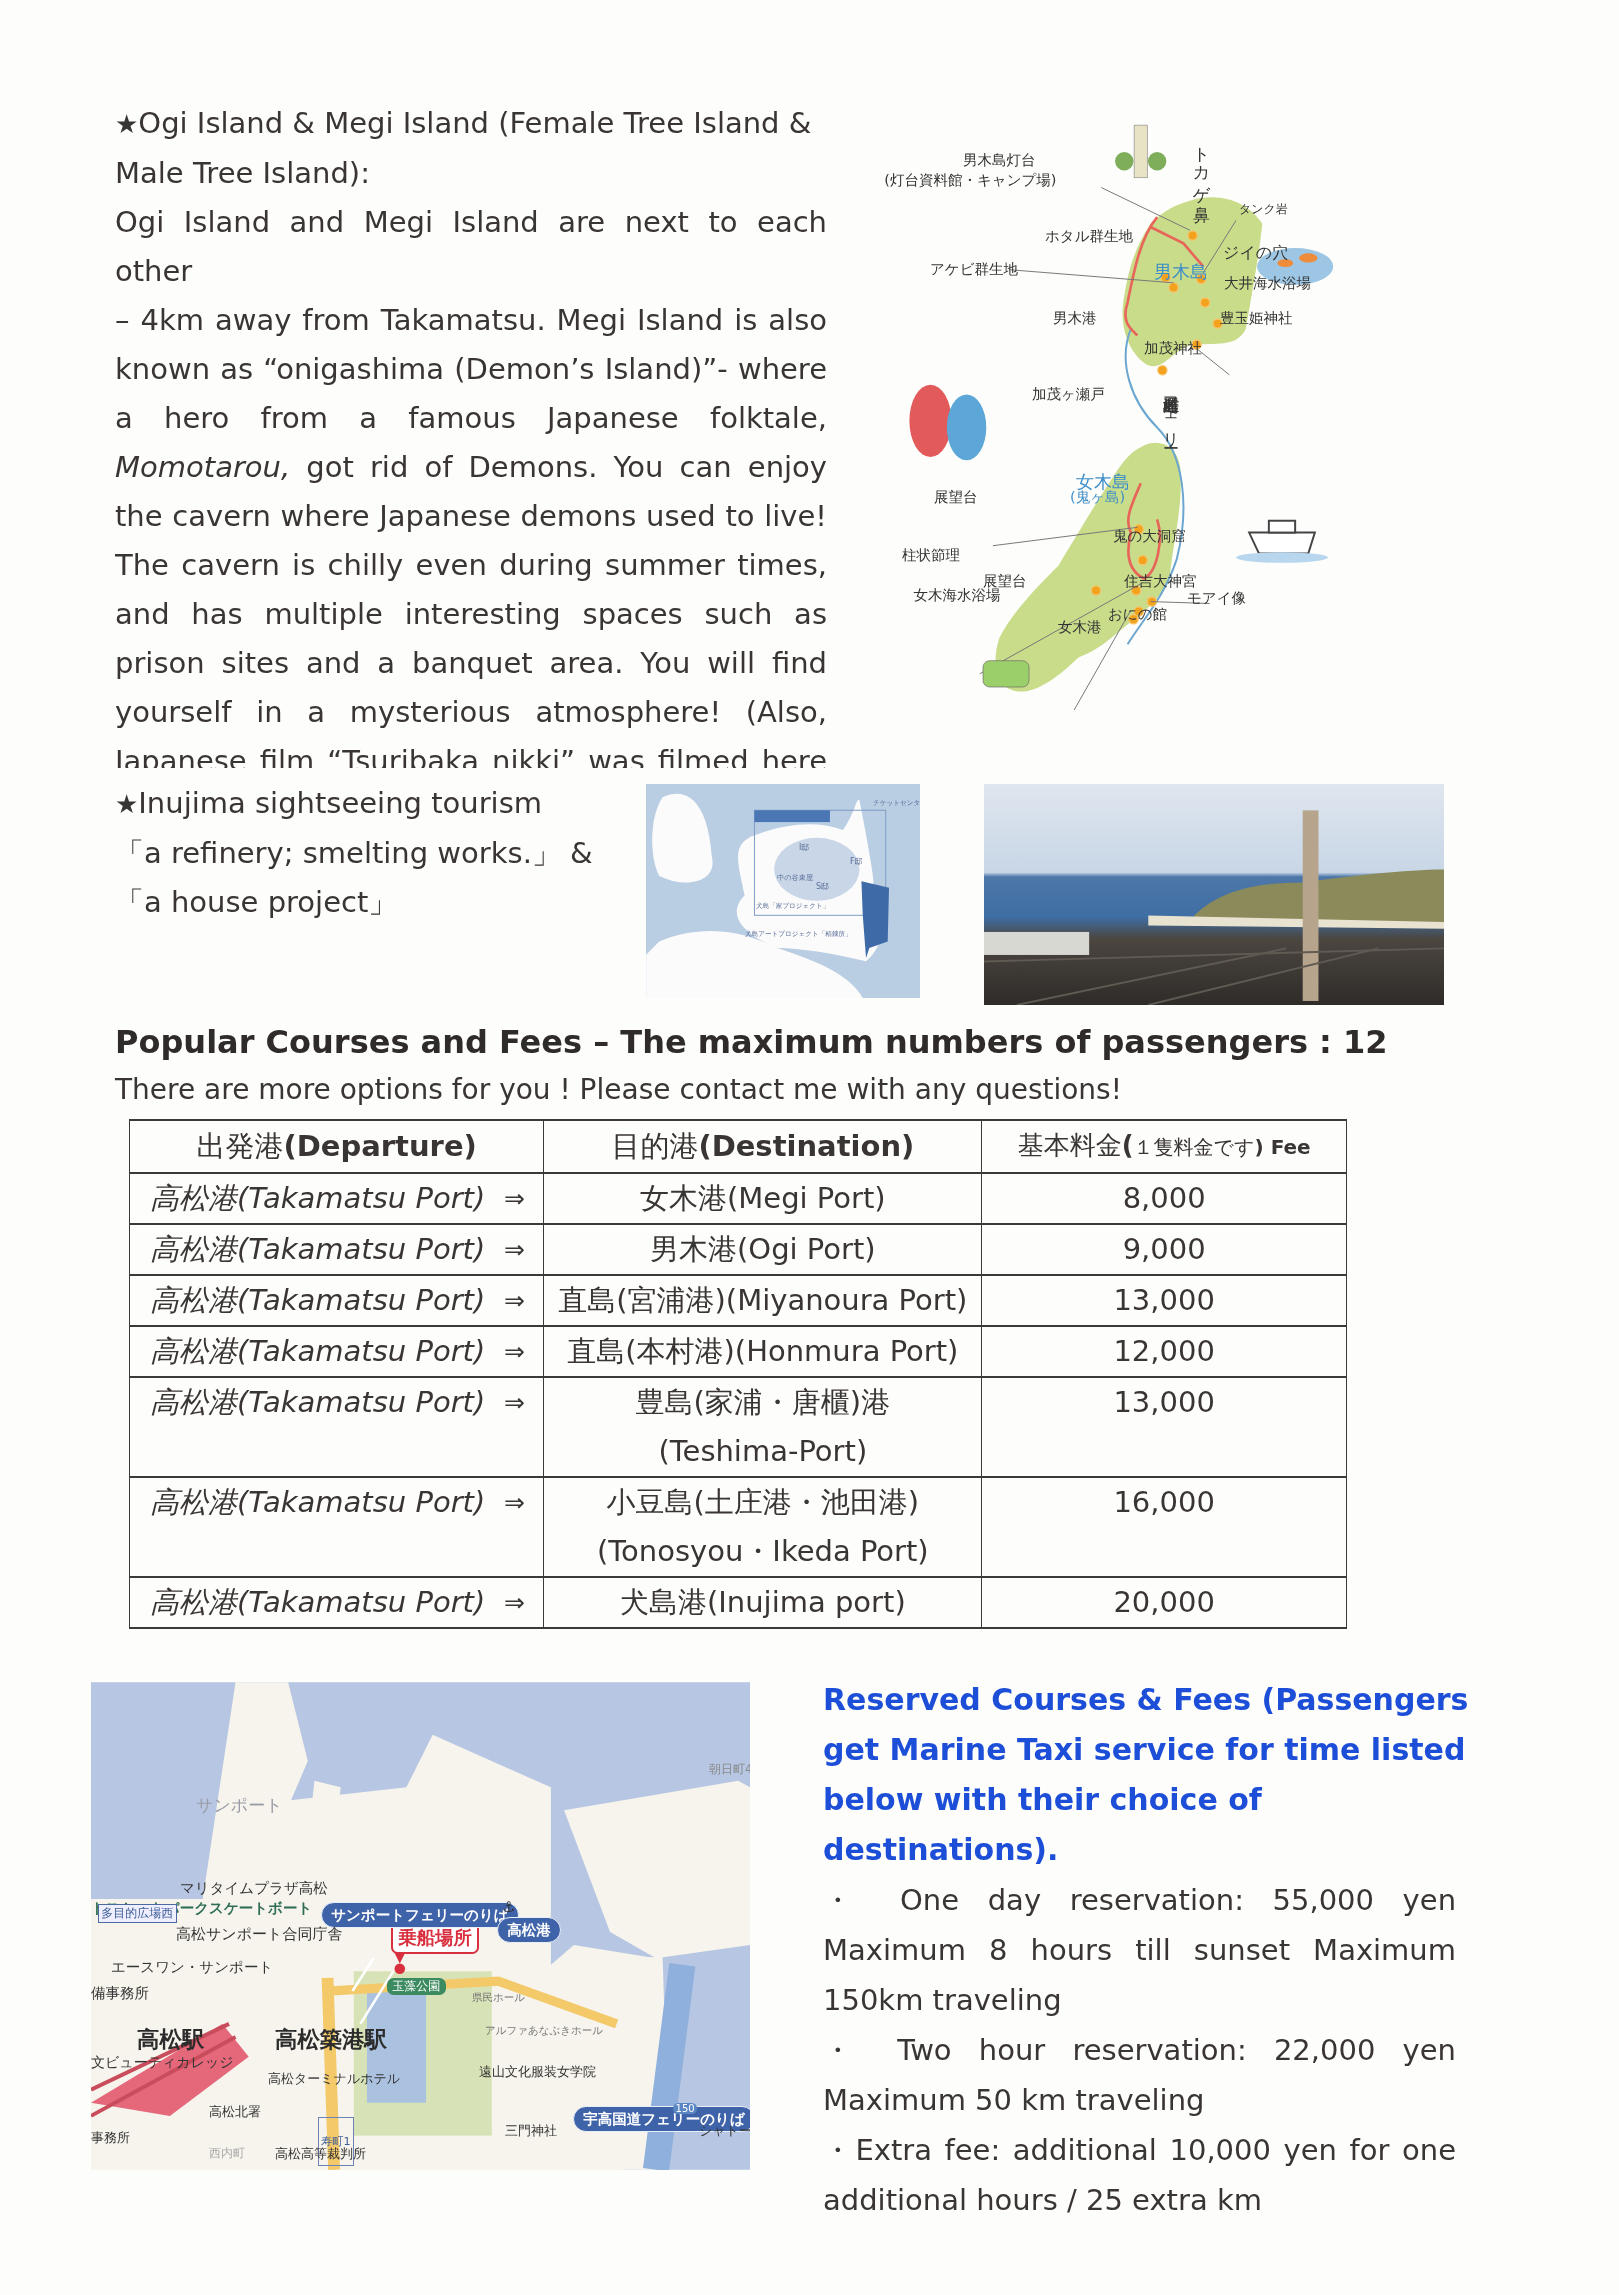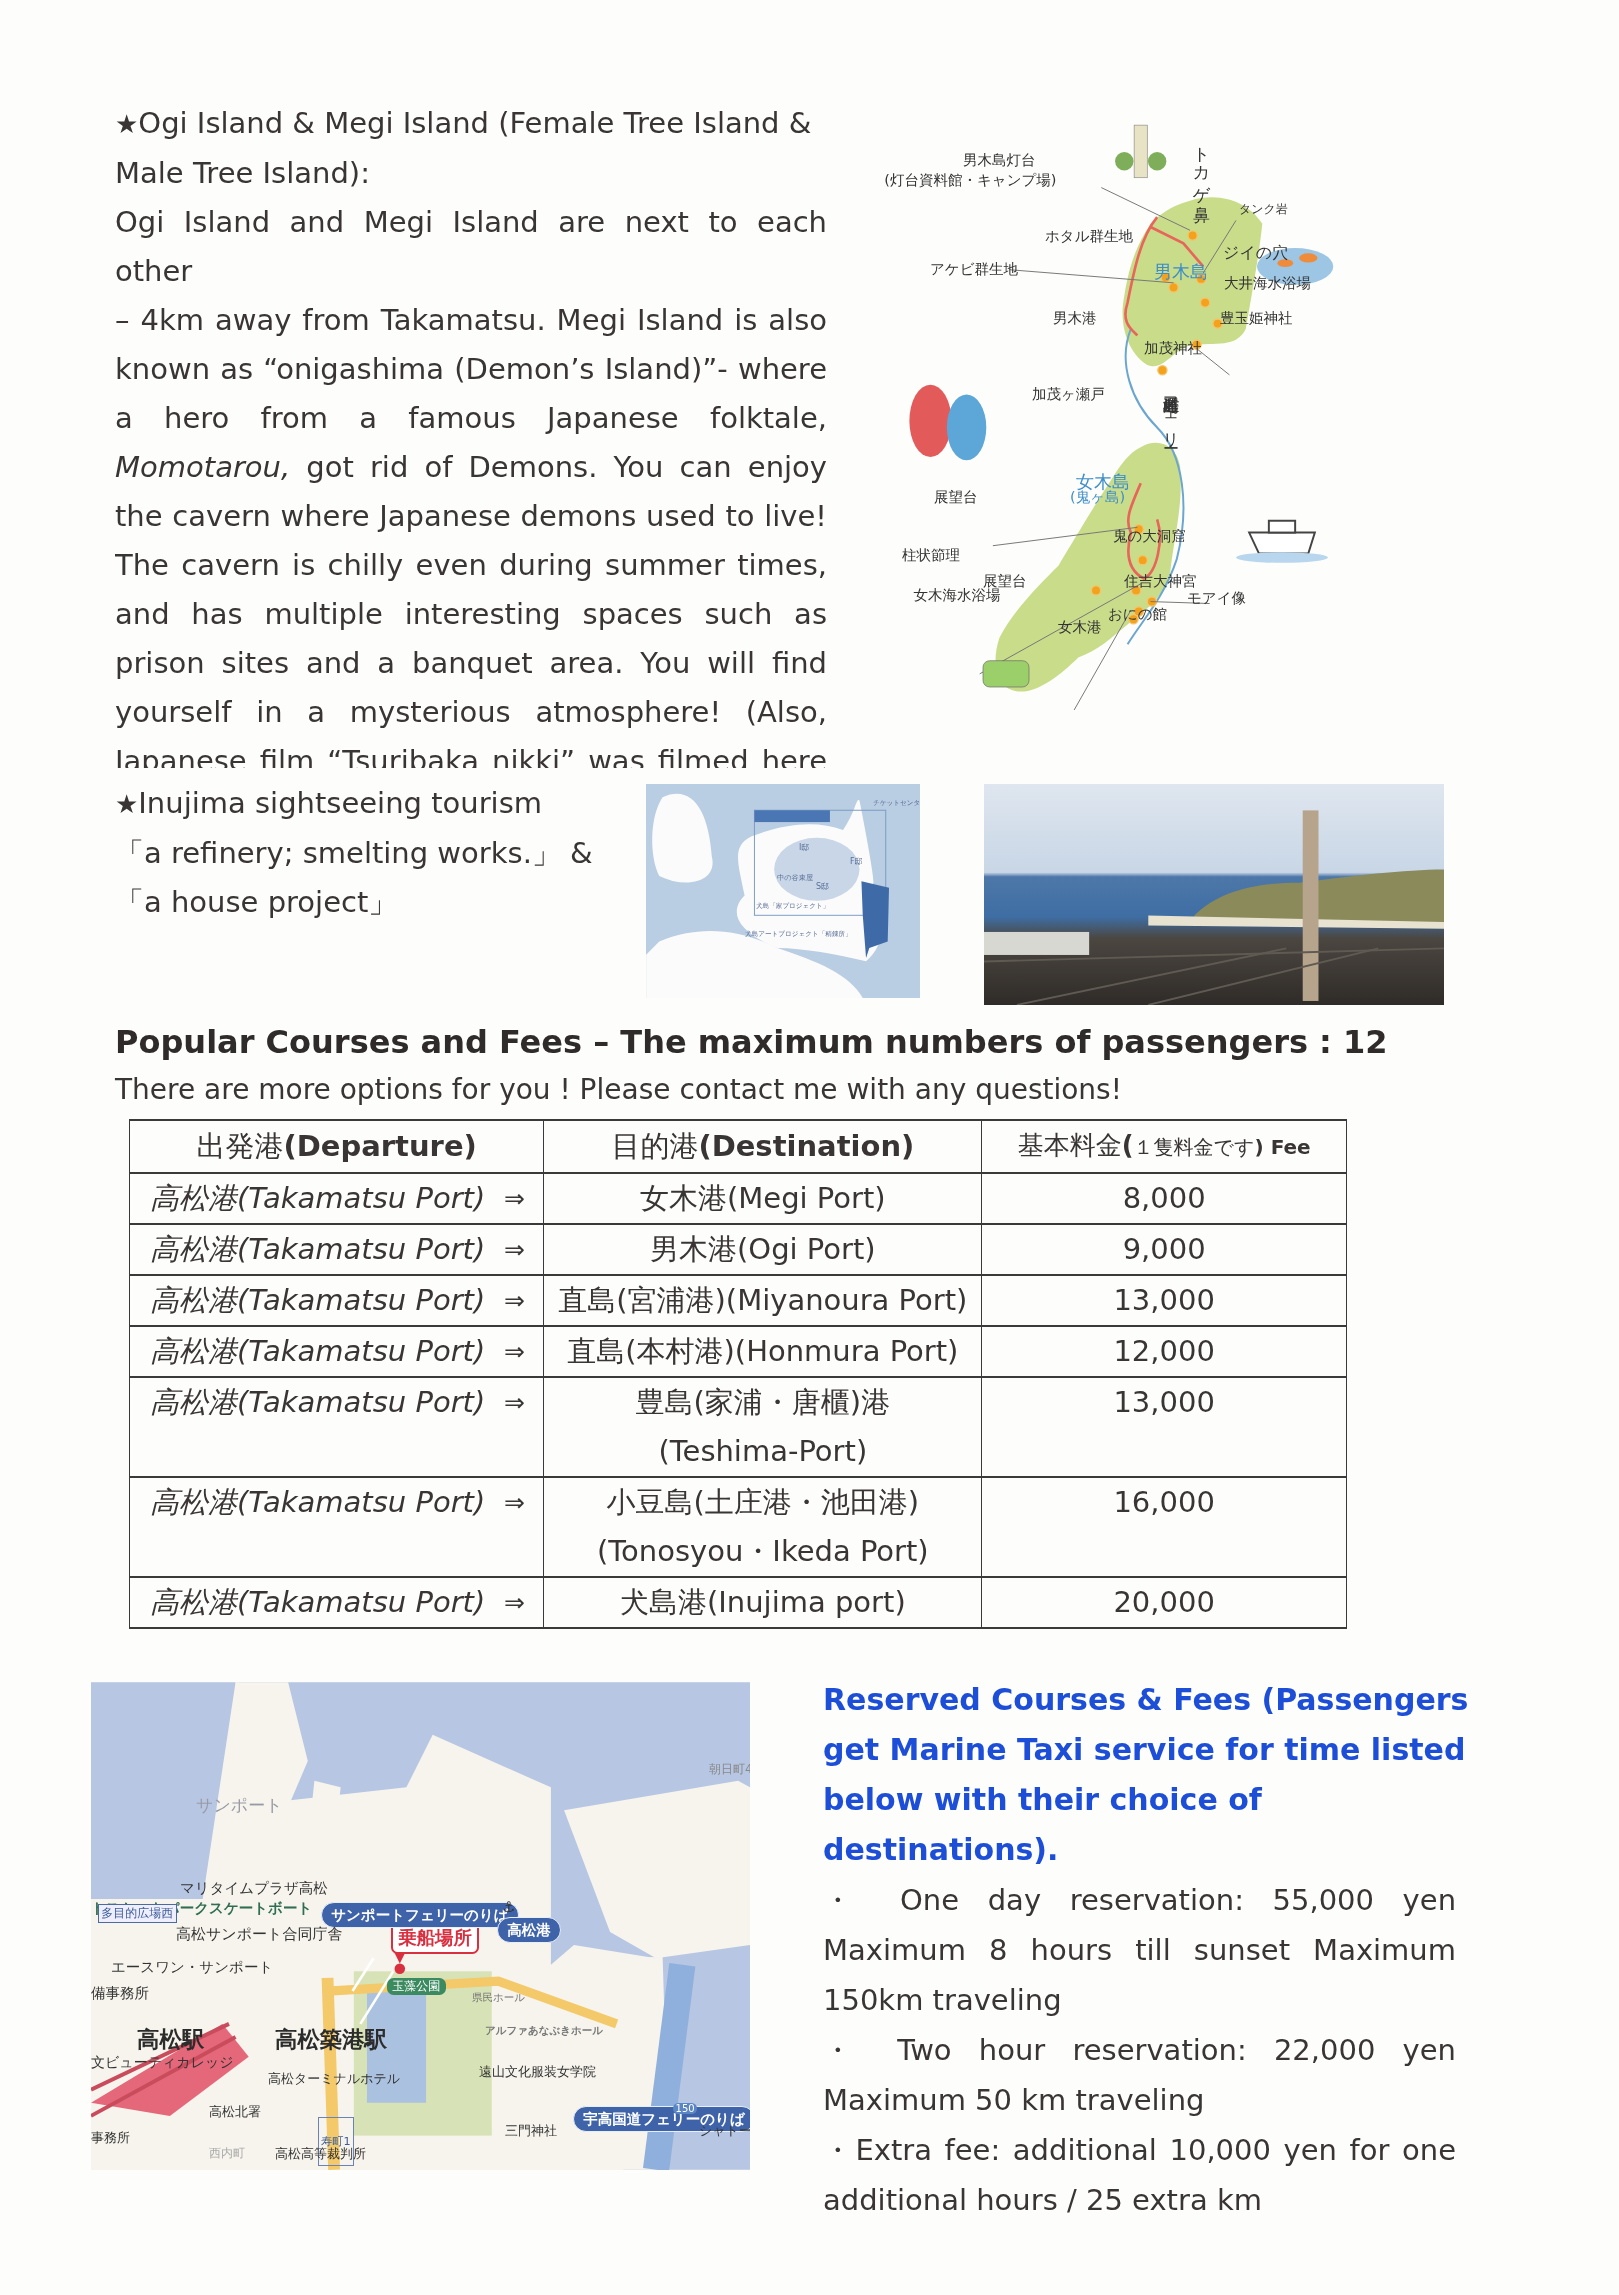--- a/index.html
+++ b/index.html
@@ -296,21 +296,21 @@
   <div class="plabel" style="left:6.6px;top:217px;font-size:12px;border:1.3px solid #4a6aa0;color:#3e5e97;padding:0 2.6px;background:#eef;top:222px;">多目的広場西</div>
   <div class="plabel" style="left:85px;top:243px;font-size:15px;">高松サンポート合同庁舎</div>
   <div class="plabel" style="left:20px;top:276px;">エースワン・サンポート</div>
   <div class="plabel" style="left:0px;top:302px;font-size:14.5px;">備事務所</div>
   <div class="plabel lg" style="left:46px;top:342px;">高松駅</div>
   <div class="plabel lg" style="left:184px;top:342px;">高松築港駅</div>
   <div class="plabel" style="left:0px;top:372px;font-size:14px;">文ビューティカレッジ</div>
   <div class="plabel" style="left:177px;top:388px;font-size:13px;">高松ターミナルホテル</div>
   <div class="plabel" style="left:296px;top:296px;font-size:12px;background:#3c8a60;color:#fff;border-radius:6.6px;padding:0 5.3px;">玉藻公園</div>
   <div class="plabel" style="left:381px;top:309px;font-size:10.5px;color:#777;">県民ホール</div>
-  <div class="plabel" style="left:394px;top:342px;font-size:10.5px;color:#777;font-weight:bold;">アルファあなぶきホール</div>
+  <div class="plabel" style="left:394px;top:342px;font-size:10.5px;color:#777;">アルファあなぶきホール</div>
   <div class="plabel" style="left:388px;top:381px;font-size:13px;">遠山文化服装女学院</div>
   <div class="plabel" style="left:118px;top:421px;font-size:13px;">高松北署</div>
   <div class="plabel" style="left:227px;top:435px;font-size:11.2px;border:1.3px solid #6a84b8;color:#3e5e97;padding:16px 2px;">寿町1</div>
   <div class="plabel" style="left:414px;top:440px;font-size:13px;">三門神社</div>
   <div class="plabel" style="left:0px;top:447px;font-size:13px;">事務所</div>
   <div class="plabel" style="left:118px;top:463px;font-size:12px;color:#aaa;">西内町</div>
   <div class="plabel" style="left:184px;top:463px;font-size:13px;">高松高等裁判所</div>
   <div class="plabel" style="left:582px;top:421px;font-size:10px;background:#5b86c4;color:#fff;border-radius:5.3px;padding:0 2.6px;">150</div>
   <div class="plabel" style="left:608px;top:440px;font-size:13px;">シャトー</div>
 </div>

